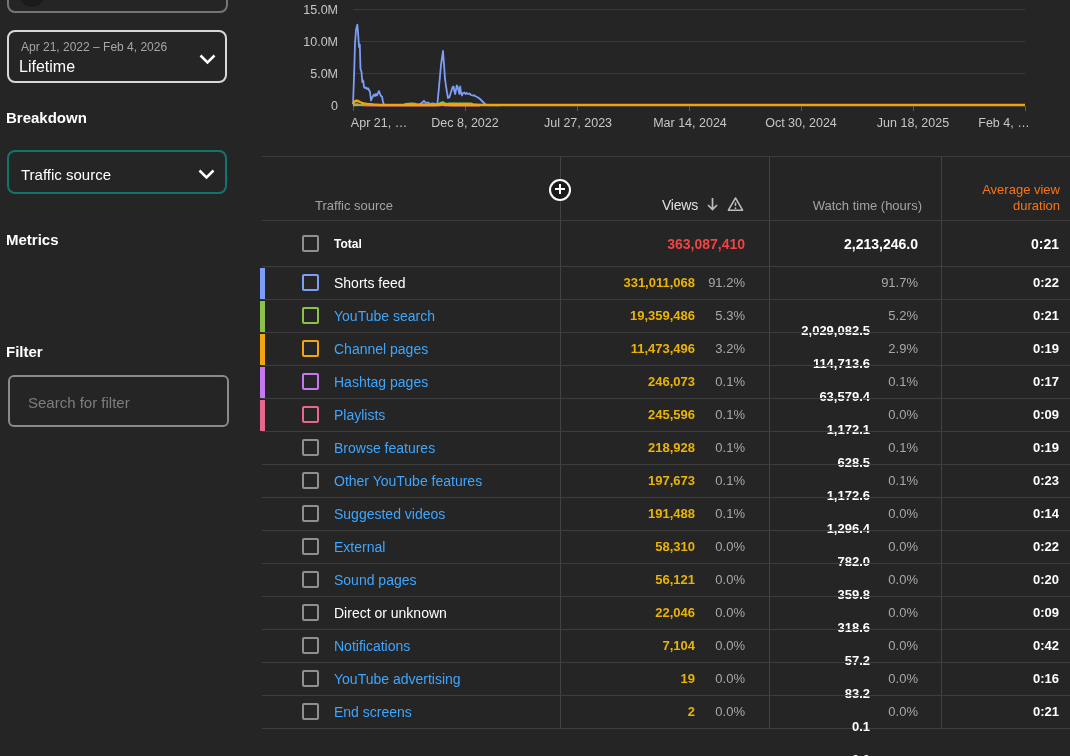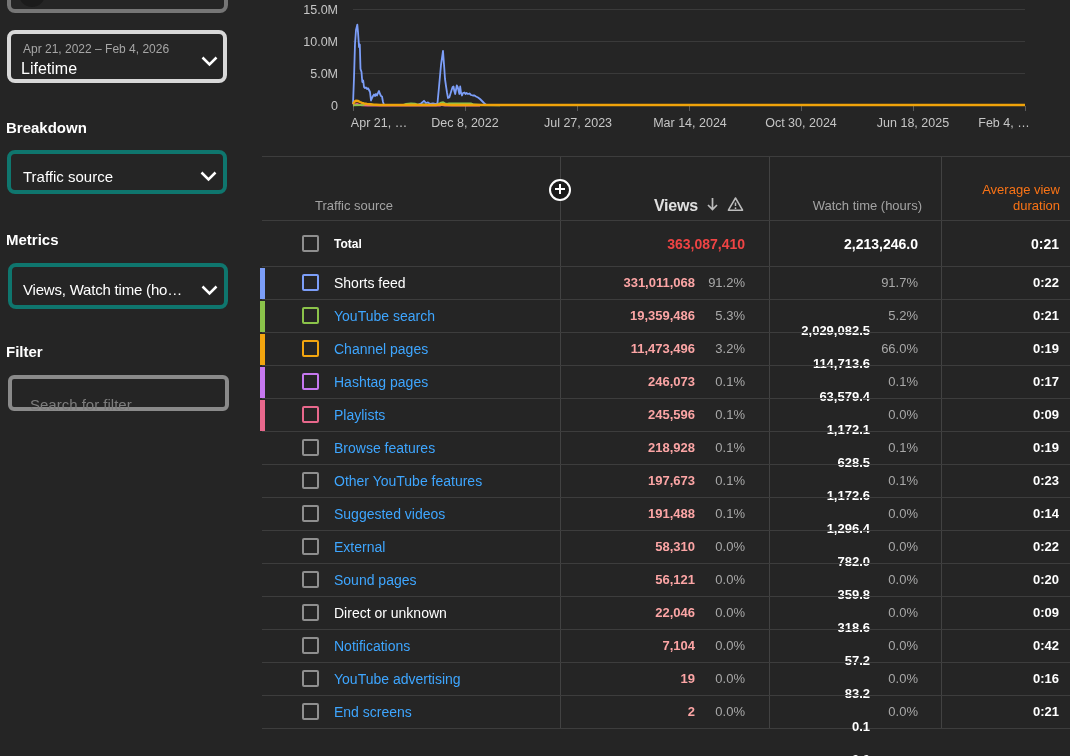--- a/index.html
+++ b/index.html
@@ -2,73 +2,67 @@
 <html><head>
 <meta charset="utf-8">
 <style>
 * { margin:0; padding:0; box-sizing:border-box; }
 html,body { width:1070px; height:756px; background:#252525; overflow:hidden;
   font-family:"Liberation Sans", sans-serif; }
 .abs { position:absolute; }
 #page { position:relative; width:1070px; height:756px; }
 
 
-.sbox { position:absolute; border:4px solid #0f766e; border-radius:8px; background:transparent; }
+.sbox { position:absolute; border:2px solid #0f766e; border-radius:8px; background:transparent; }
 .heading { position:absolute; left:6px; font-size:15px; font-weight:700; color:#fff; }
 .chev { position:absolute; }
 
 
 #table { position:absolute; left:262px; top:156px; width:808px; }
 .vline { position:absolute; top:0; width:1px; height:572px; background:#424242; }
 .row { position:relative; height:33px; border-top:1px solid #3d3d3d; }
 .row .bar { position:absolute; left:-2px; top:1px; width:5px; height:31px; }
 .cb { position:absolute; left:40px; top:50%; margin-top:-9px; width:17px; height:17px;
       border:2px solid #8f8f8f; border-radius:2px; }
 .lbl { position:absolute; left:72px; top:50%; margin-top:-8px; font-size:14px; color:#fff; line-height:16px;}
 .lbl.link { color:#3ea6ff; }
 .num { position:absolute; top:50%; margin-top:-8px; font-size:13px; line-height:16px; }
-.v1 { right:375px; color:#fca5a5; font-weight:700; }
+.v1 { right:375px; color:#eab308; font-weight:700; }
 .p1 { right:325px; color:#a8a8a8; }
 .v2 { right:200px; color:#fff; font-weight:700;margin-top:40px; }
 .p2 { right:152px; color:#a8a8a8; }
 .v3 { right:11px;  color:#fff; font-weight:700; }
 </style>
 </head>
 <body>
 <div id="page">
 
   <div class="sbox" style="left:7px; top:-40px; width:221px; height:53px; border-color:#767676;"></div>
   <div class="abs" style="left:19px; top:-19px; width:26px; height:26px; border-radius:50%; background:#1b1b1b;"></div>
 
   <div class="sbox" style="left:7px; top:30px; width:220px; height:53px; border-color:#d8d8d8;">
     <div class="abs" style="left:12px; top:7.5px; font-size:12px; color:#a6a6a6;">Apr 21, 2022 – Feb 4, 2026</div>
     <div class="abs" style="left:10px; top:26px; font-size:16px; color:#fff;">Lifetime</div>
     <svg class="chev" style="left:190px; top:22px;" width="17" height="11" viewBox="0 0 17 11">
       <polyline points="1.5,1.5 8.5,8.5 15.5,1.5" fill="none" stroke="#fff" stroke-width="2.5"></polyline>
     </svg>
   </div>
 
-  <div class="heading" style="top:119px;">Breakdown</div>
+  <div class="heading" style="top:109px;">Breakdown</div>
   <div class="sbox" style="left:7px; top:150px; width:220px; height:44px;">
     <div class="abs" style="left:12px; top:14px; font-size:15px; color:#fff;">Traffic source</div>
     <svg class="chev" style="left:189px; top:17px;" width="17" height="11" viewBox="0 0 17 11">
       <polyline points="1.5,1.5 8.5,8.5 15.5,1.5" fill="none" stroke="#fff" stroke-width="2.5"></polyline>
     </svg>
   </div>
 
   <div class="heading" style="top:231px;">Metrics</div>
-  <div class="sbox" style="left:8px; top:263px; width:220px; height:46px;">
-    <div class="abs" style="left:11px; top:14px; font-size:15px; letter-spacing:-0.2px; color:#fff;">Views, Watch time (ho…</div>
-    <svg class="chev" style="left:189px; top:18px;" width="17" height="11" viewBox="0 0 17 11">
-      <polyline points="1.5,1.5 8.5,8.5 15.5,1.5" fill="none" stroke="#fff" stroke-width="2.5"></polyline>
-    </svg>
-  </div>
 
   <div class="heading" style="top:343px;">Filter</div>
-  <div class="sbox" style="left:8px; top:375px; width:221px; height:36px; border-radius:6px; border-color:#8a8a8a;">
+  <div class="sbox" style="left:8px; top:375px; width:221px; height:52px; border-radius:6px; border-color:#8a8a8a;">
     <div class="abs" style="left:18px; top:17px; font-size:15px; color:#7d7d7d;">Search for filter</div>
   </div>
 
   <svg class="abs" style="left:260px; top:0;" width="810" height="140" viewBox="0 0 810 140">
     <line x1="93" y1="9.5" x2="765" y2="9.5" stroke="#3a3a3a" stroke-width="1"></line>
     <line x1="93" y1="41.5" x2="765" y2="41.5" stroke="#3a3a3a" stroke-width="1"></line>
     <line x1="93" y1="73.5" x2="765" y2="73.5" stroke="#3a3a3a" stroke-width="1"></line>
     <g stroke="#5a5a5a" stroke-width="1">
       <line x1="93.5" y1="106" x2="93.5" y2="111"></line>
       <line x1="205.5" y1="106" x2="205.5" y2="111"></line>
@@ -103,21 +97,21 @@
     <path d="M93,104 L94,102.4 L95,101.2 L96,100.8 L98,101 L100,102 L102,102.8 L104,103.4 L107,104 L110,104.3 L113,104.6 L116,104.8 L120,105 L176,105 L179,104.5 L183,104.3 L187,104.7 L192,105 L765,105" fill="none" stroke="#f0a30a" stroke-width="2.4"></path>
   </svg>
 
   <div id="table">
     <div class="vline" style="left:298px;"></div>
     <div class="vline" style="left:507px;"></div>
     <div class="vline" style="left:679px;"></div>
 
     <div style="position:relative; height:64px; border-top:1px solid #3d3d3d;">
       <div class="abs" style="left:53px; top:41px; font-size:13px; color:#a3a3a3;">Traffic source</div>
-      <div class="abs" style="right:372px; top:40px; font-size:16px; font-weight:700; color:#e0e0e0; letter-spacing:-0.2px;">Views</div>
+      <div class="abs" style="right:372px; top:40px; font-size:14px; font-weight:400; color:#e0e0e0; letter-spacing:-0.2px;">Views</div>
       <svg class="abs" style="right:351px; top:40px;" width="13" height="15" viewBox="0 0 13 15">
         <path d="M6.5,1 L6.5,12 M2,8 L6.5,12.5 L11,8" fill="none" stroke="#bdbdbd" stroke-width="1.7"></path>
       </svg>
       <svg class="abs" style="right:326px; top:39px;" width="17" height="16" viewBox="0 0 17 16">
         <path d="M8.5,2 L15.6,14.2 L1.4,14.2 Z" fill="none" stroke="#bdbdbd" stroke-width="1.5" stroke-linejoin="round"></path>
         <line x1="8.5" y1="6.5" x2="8.5" y2="10" stroke="#bdbdbd" stroke-width="1.5"></line>
         <circle cx="8.5" cy="12.2" r="0.9" fill="#bdbdbd"></circle>
       </svg>
       <div class="abs" style="right:148px; top:41px; font-size:13px; color:#a3a3a3;">Watch time (hours)</div>
       <div class="abs" style="right:10px; top:25px; font-size:13px; color:#f97316; text-align:right; line-height:16px;">Average view<br>duration</div>
@@ -157,21 +151,21 @@
         <div class="num p2">5.2%</div>
         <div class="num v3">0:21</div>
       </div>
     <div class="row">
         <div class="bar" style="background:#f2a50f;"></div>
         <div class="cb" style="border-color:#f2a50f;"></div>
         <div class="lbl link">Channel pages</div>
         <div class="num v1">11,473,496</div>
         <div class="num p1">3.2%</div>
         <div class="num v2">63,579.4</div>
-        <div class="num p2">66.0%</div>
+        <div class="num p2">2.9%</div>
         <div class="num v3">0:19</div>
       </div>
     <div class="row">
         <div class="bar" style="background:#c678f0;"></div>
         <div class="cb" style="border-color:#c678f0;"></div>
         <div class="lbl link">Hashtag pages</div>
         <div class="num v1">246,073</div>
         <div class="num p1">0.1%</div>
         <div class="num v2">1,172.1</div>
         <div class="num p2">0.1%</div>

